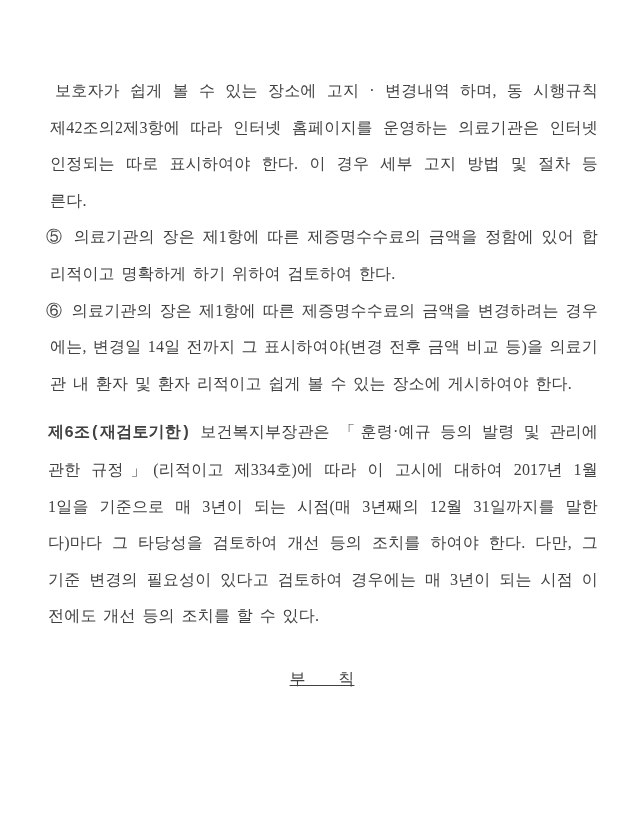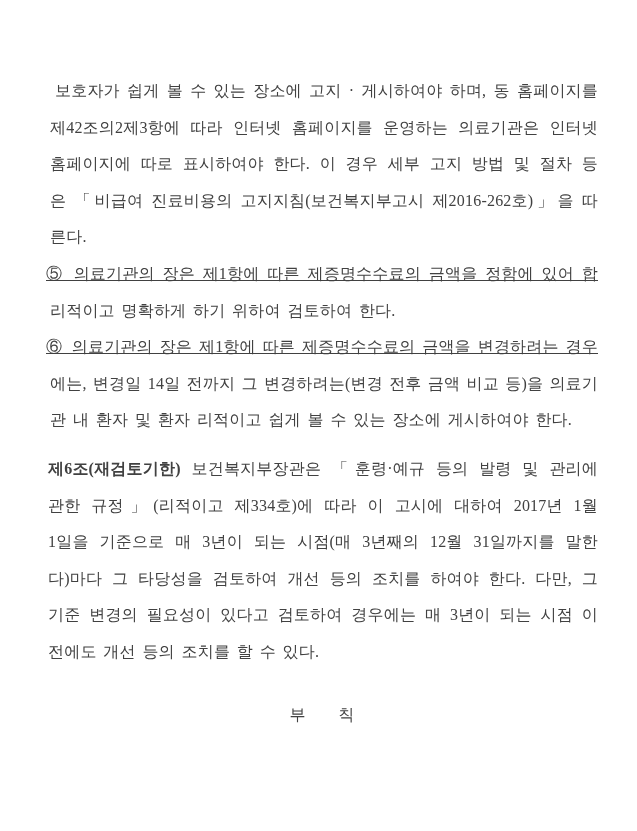--- a/index.html
+++ b/index.html
@@ -26,61 +26,61 @@
     line-height: 36.6px;
     text-align: justify;
     text-align-last: justify;
     letter-spacing: 0.2px;
     white-space: normal;
   }
   .line.last {
     text-align-last: left;
     word-spacing: 2.5px;
   }
-  .line b { font-weight: 700; }
+  .line b { font-weight: 700; font-family: Liberation Mono, monospace; }
 
   
   .b-continuation .line { padding-left: 4px; }
   .b-continuation .line.first { padding-left: 9px; }
 
   
   .b-item .line { padding-left: 4px; }
-  .b-item .line.first { padding-left: 0; text-decoration: underline; }
+  .b-item .line.first { padding-left: 0; }
 
   
   .b-article { margin-top: 12px; }
   .b-article .line { padding-left: 2px; }
 
   
   .b-center { margin-top: 26px; }
   .b-center .line {
     text-align: center;
     text-align-last: center;
     white-space: pre;
+    text-decoration: underline;
   }
 </style>
 </head>
 <body>
 
 <div class="page">
   <div class="content" id="doc-content">
       <div class="b-continuation">
-        <div class="line first">보호자가 쉽게 볼 수 있는 장소에 고지 · 게시하여야 하며, 동 홈페이지를</div>
+        <div class="line first">보호자가 쉽게 볼 수 있는 장소에 고지 · 변경내역 하며, 동 시행규칙</div>
         <div class="line">제42조의2제3항에 따라 인터넷 홈페이지를 운영하는 의료기관은 인터넷</div>
-        <div class="line">홈페이지에 따로 표시하여야 한다. 이 경우 세부 고지 방법 및 절차 등</div>
-        <div class="line">은 「비급여 진료비용의 고지지침(보건복지부고시 제2016-262호)」을 따</div>
+        <div class="line">인정되는 따로 표시하여야 한다. 이 경우 세부 고지 방법 및 절차 등</div>
         <div class="line last">른다.</div>
       </div>
       <div class="b-item">
         <div class="line first">⑤ 의료기관의 장은 제1항에 따른 제증명수수료의 금액을 정함에 있어 합</div>
         <div class="line last">리적이고 명확하게 하기 위하여 검토하여 한다.</div>
       </div>
       <div class="b-item">
         <div class="line first">⑥ 의료기관의 장은 제1항에 따른 제증명수수료의 금액을 변경하려는 경우</div>
-        <div class="line">에는, 변경일 14일 전까지 그 변경하려는(변경 전후 금액 비교 등)을 의료기</div>
+        <div class="line">에는, 변경일 14일 전까지 그 표시하여야(변경 전후 금액 비교 등)을 의료기</div>
         <div class="line last">관 내 환자 및 환자 리적이고 쉽게 볼 수 있는 장소에 게시하여야 한다.</div>
       </div>
       <div class="b-article">
         <div class="line first"><b>제6조(재검토기한)</b><span> 보건복지부장관은 「훈령·예규 등의 발령 및 관리에</span></div>
         <div class="line">관한 규정」(리적이고 제334호)에 따라 이 고시에 대하여 2017년 1월</div>
         <div class="line">1일을 기준으로 매 3년이 되는 시점(매 3년째의 12월 31일까지를 말한</div>
         <div class="line">다)마다 그 타당성을 검토하여 개선 등의 조치를 하여야 한다. 다만, 그</div>
         <div class="line">기준 변경의 필요성이 있다고 검토하여 경우에는 매 3년이 되는 시점 이</div>
         <div class="line last">전에도 개선 등의 조치를 할 수 있다.</div>
       </div>

